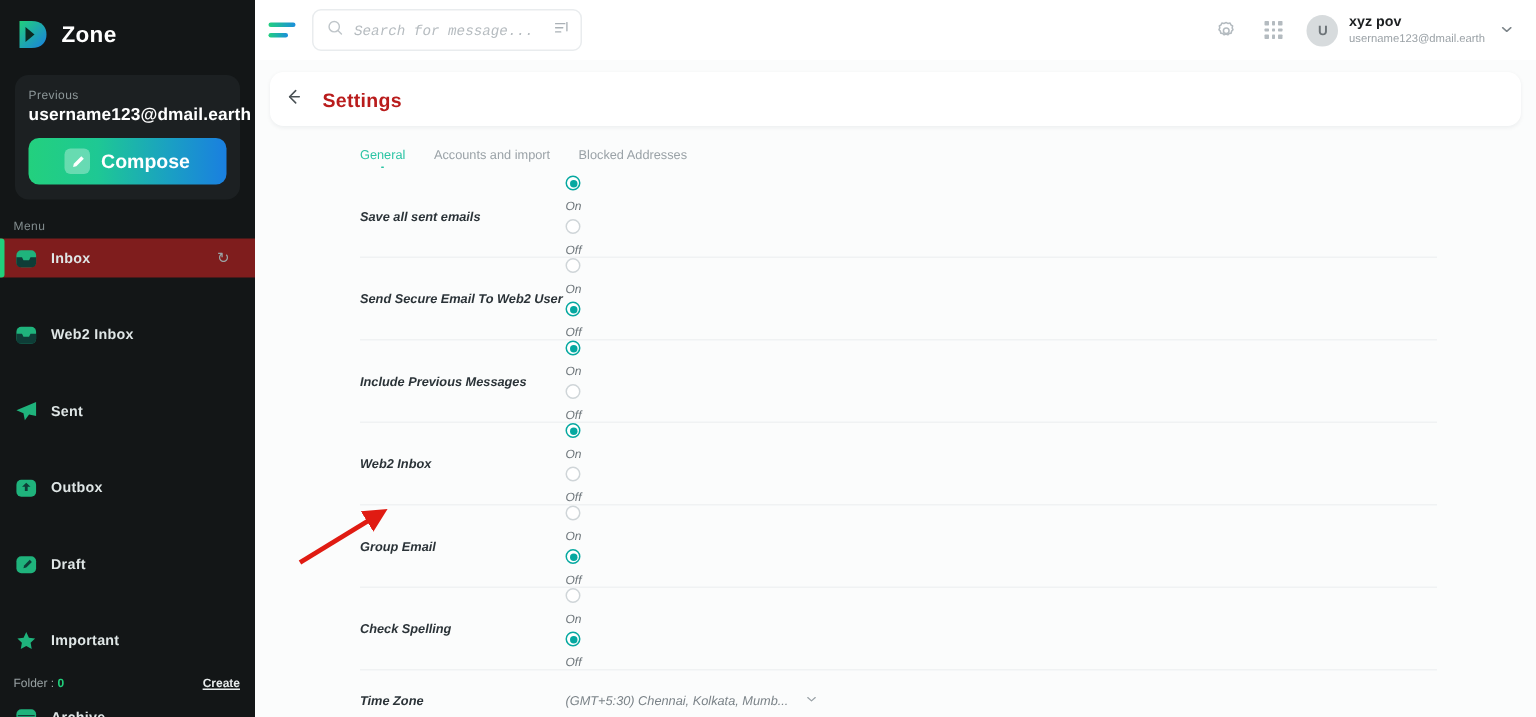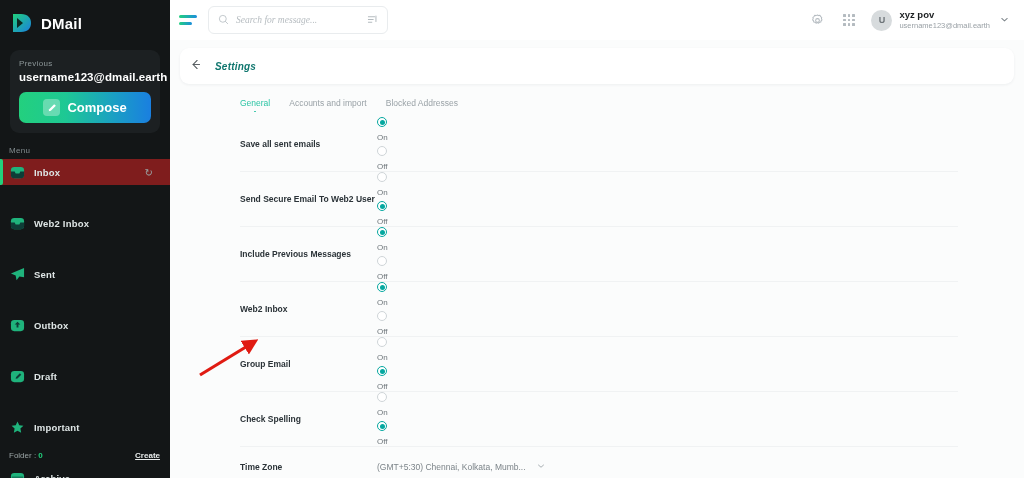--- a/index.html
+++ b/index.html
@@ -84,21 +84,21 @@
     background: linear-gradient(90deg,#22cf80,#1b8edc); }
   .hamburger span:nth-child(1) { width: 18px; }
   .hamburger span:nth-child(2) { width: 13px; }
 
   .search-box {
     width: 180px; height: 28px; border: 1px solid #e9ecee; border-radius: 6px;
     display: flex; align-items: center; padding: 0 9px; gap: 7px; background: #fff;
   }
   .search-input {
     flex: 1; border: none; outline: none; font-size: 9.5px;
-    font-family: Liberation Serif, serif; color: #3c4043;
+    font-family: Liberation Mono, monospace; color: #3c4043;
     font-style: italic; background: transparent;
   }
   .search-input::placeholder { color: #b6bcc0; font-style: italic; }
 
   .topbar-right { margin-left: auto; display: flex; align-items: center; gap: 14px; }
   .icon-btn { width: 17px; height: 17px; cursor: pointer; display:flex; align-items:center; justify-content:center; }
   .apps-grid { display: grid; grid-template-columns: repeat(3,2.6px); gap: 2.1px; }
   .apps-grid i { display: block; width: 2.6px; height: 2.6px; background: #b4bbc0; border-radius: .5px; }
 
   .profile { display: flex; align-items: center; gap: 7px; cursor: pointer; }
@@ -113,34 +113,35 @@
 
   .page { background: #fbfcfc; height: 438px; padding: 8px 6px 0 10px; position: relative; }
 
   .settings-card {
     background: #ffffff; border-radius: 9px; height: 36px;
     display: flex; align-items: center; gap: 13px; padding-left: 9px;
     box-shadow: 0 1px 3px rgba(20,40,50,.06);
     margin-right: 4px;
   }
   .back-arrow { font-size: 12px; color: #4a5155; cursor: pointer; }
-  .settings-title { font-size: 10px; font-weight: bold; color: #0f766e; letter-spacing: .2px; font-style: italic; }
+  .settings-title { font-size: 13px; font-weight: bold; color: #b91c1c; letter-spacing: .2px; }
 
   .tabs { display: flex; gap: 19px; padding: 14px 0 0 60px; }
   .tab { font-size: 8.5px; color: #9aa2a7; cursor: pointer; position: relative; padding-bottom: 4px; }
   .tab.active { color: #2bc4a4; }
   .tab.active::after {
     content: ""; position: absolute; left: 14px; right: 14px; bottom: 0;
     height: 1.5px; background: #2bc4a4; border-radius: 1px;
   }
 
   .settings-list { margin-top: 5px; padding-left: 60px; padding-right: 60px; }
   .srow {
     display: flex; align-items: center; min-height: 41px;
     border-bottom: 1px solid #f0f2f3;
+    font-style: italic;
   }
   .srow:last-child { border-bottom: 1px solid #f0f2f3; }
   .srow-label { width: 137px; flex: 0 0 137px; font-size: 8.5px; font-weight: bold; color: #2b3338; }
   .radio-group { display: flex; flex-direction: column; gap: 4px; }
   .radio-opt { display: flex; align-items: center; gap: 6px; cursor: pointer; flex-direction: column; }
   .radio {
     width: 10px; height: 10px; border-radius: 50%;
     border: 1.4px solid #cfd5d8; background: #fff;
     display: flex; align-items: center; justify-content: center; flex: 0 0 10px;
   }
@@ -181,21 +182,21 @@
           <defs>
             <linearGradient id="lg1" x1="0" y1="0" x2="1" y2="1">
               <stop offset="0%" stop-color="#21d07c"></stop>
                 <stop offset="100%" stop-color="#1a7fe0"></stop>
             </linearGradient>
           </defs>
           <path d="M2 2 L10 2 C17 2 20 6 20 11 C20 16 17 20 10 20 L2 20 Z" fill="url(#lg1)"></path>
           <path d="M6 6 L12 11 L6 16 Z" fill="#0c2a22"></path>
         </svg>
       </span>
-      <span class="brand-name">DMail</span>
+      <span class="brand-name">Zone</span>
     </div>
 
     <div class="account-card">
       <div class="account-label">Previous</div>
       <div class="account-email">username123@dmail.earth</div>
       <button class="compose-btn">
         <span class="compose-icon">
           <svg width="10" height="10" viewBox="0 0 16 16">
             <path d="M11.5 1.8l2.7 2.7-8 8-3.4.7.7-3.4z" fill="#ffffff"></path>
           </svg>

